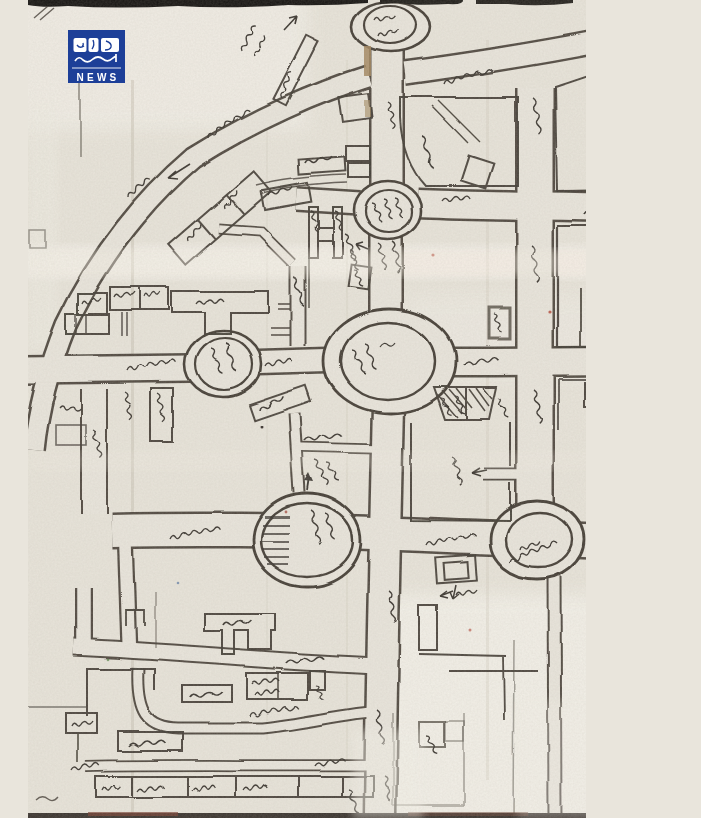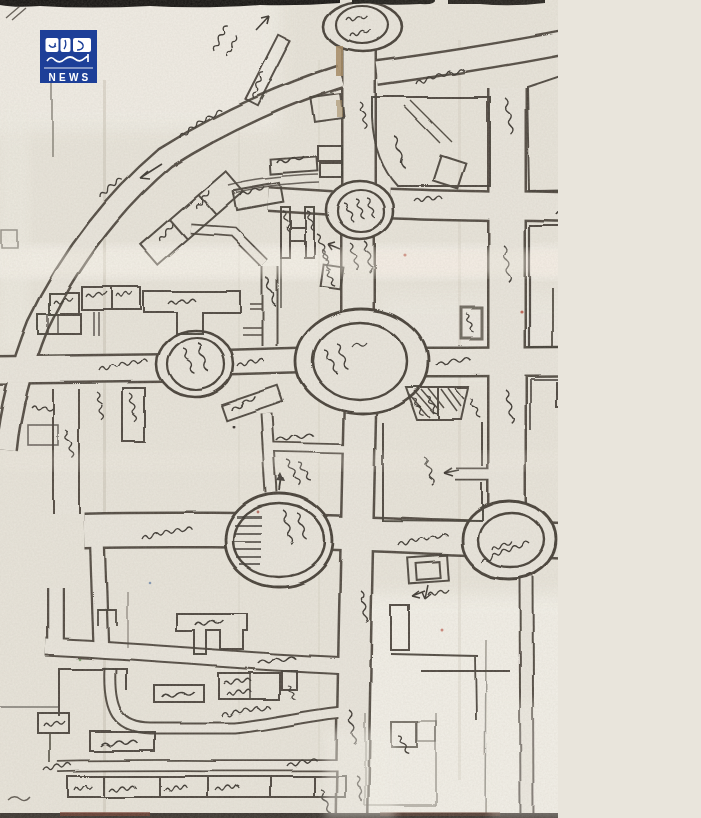--- a/index.html
+++ b/index.html
@@ -1,16 +1,16 @@
 <!DOCTYPE html>
 <html><head>
 <meta charset="utf-8">
 <style>
 html,body{margin:0;padding:0;background:#e9e5dc;font-family:"Liberation Sans",sans-serif;}
-#page{position:relative;width:558px;height:818px;overflow:hidden;}
+#page{position:relative;width:558px;height:818px;overflow:hidden;padding-left:28px;}
 </style>
 </head>
 <body>
 <div id="page">
 <svg width="701" height="818" viewBox="0 0 701 818" xmlns="http://www.w3.org/2000/svg">
 <defs>
 <filter id="paperNoise" x="0" y="0" width="100%" height="100%">
 <feTurbulence type="fractalNoise" baseFrequency="0.55" numOctaves="3" seed="7" result="n"></feTurbulence>
 <feColorMatrix in="n" type="matrix" values="0 0 0 0 0.45 0 0 0 0 0.42 0 0 0 0 0.36 0 0 0 0.6 0"></feColorMatrix>
 <feComposite operator="in" in2="SourceGraphic"></feComposite>

